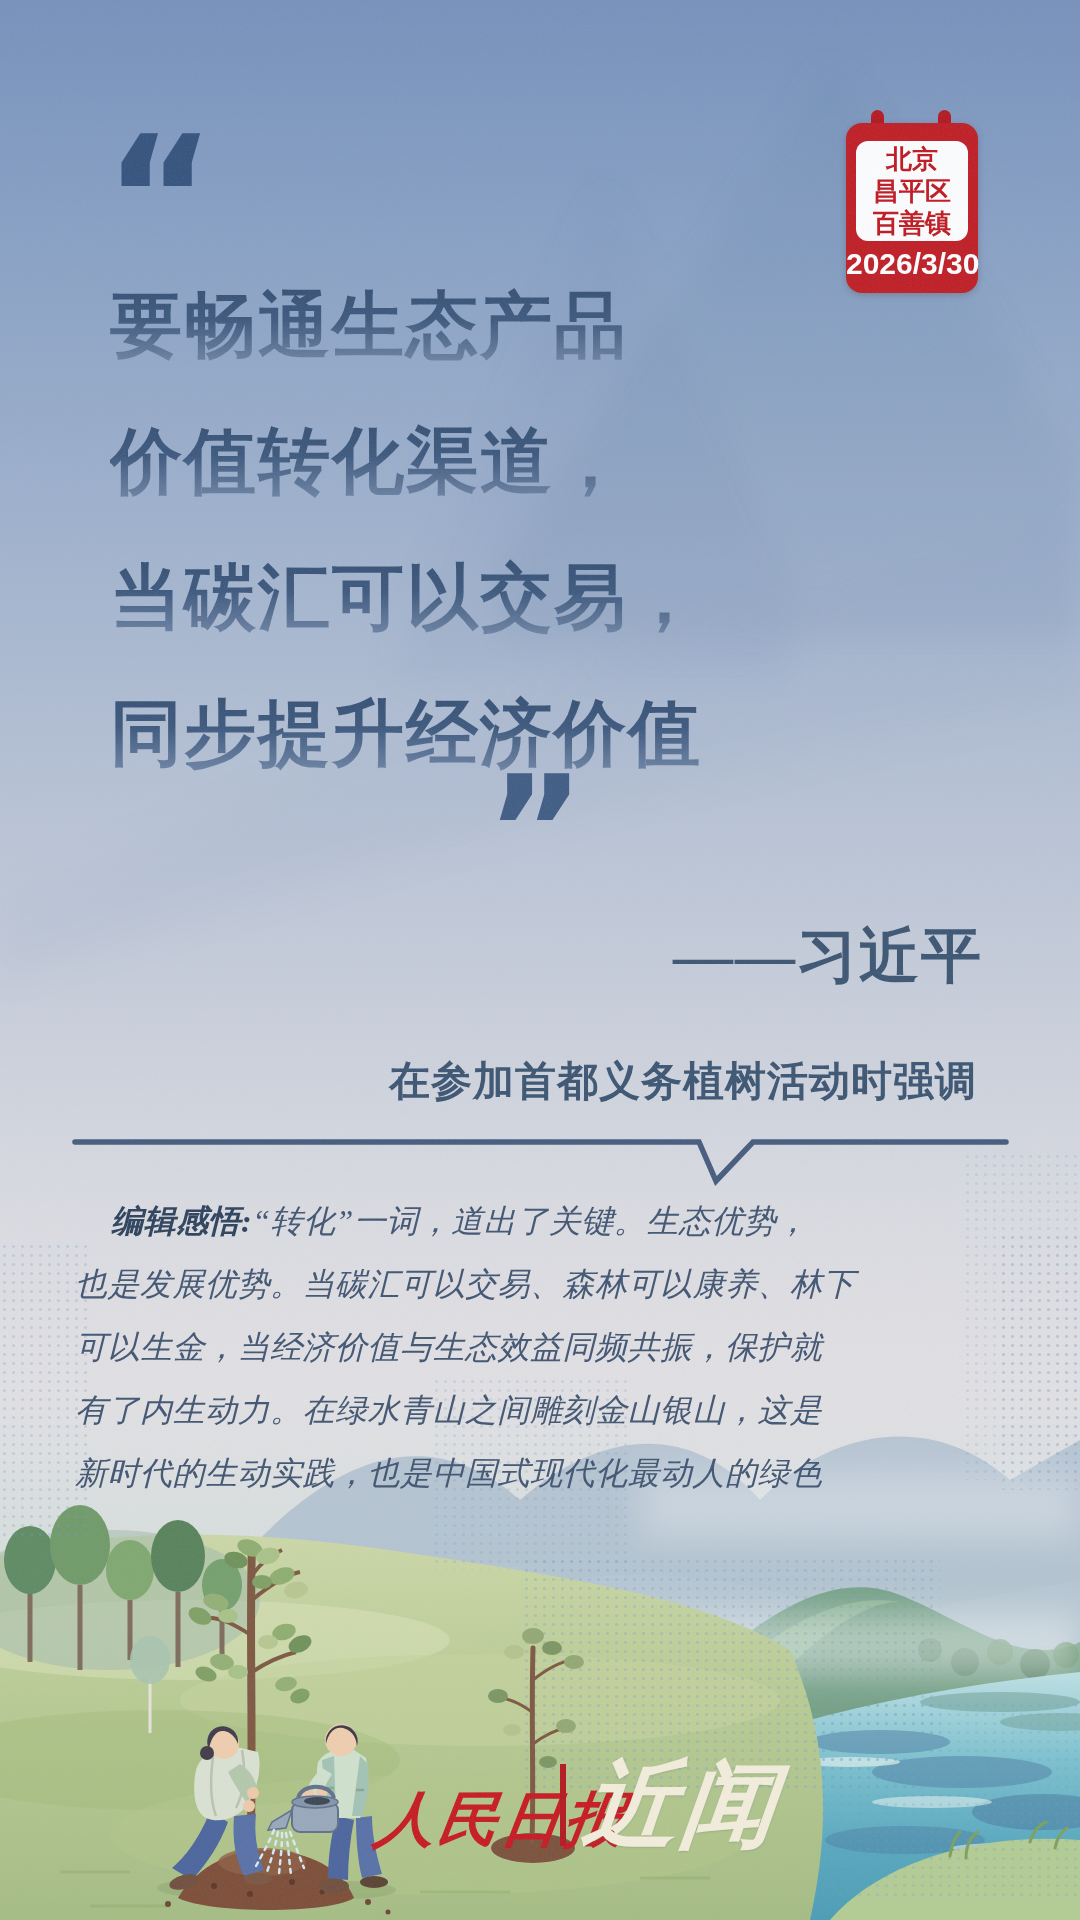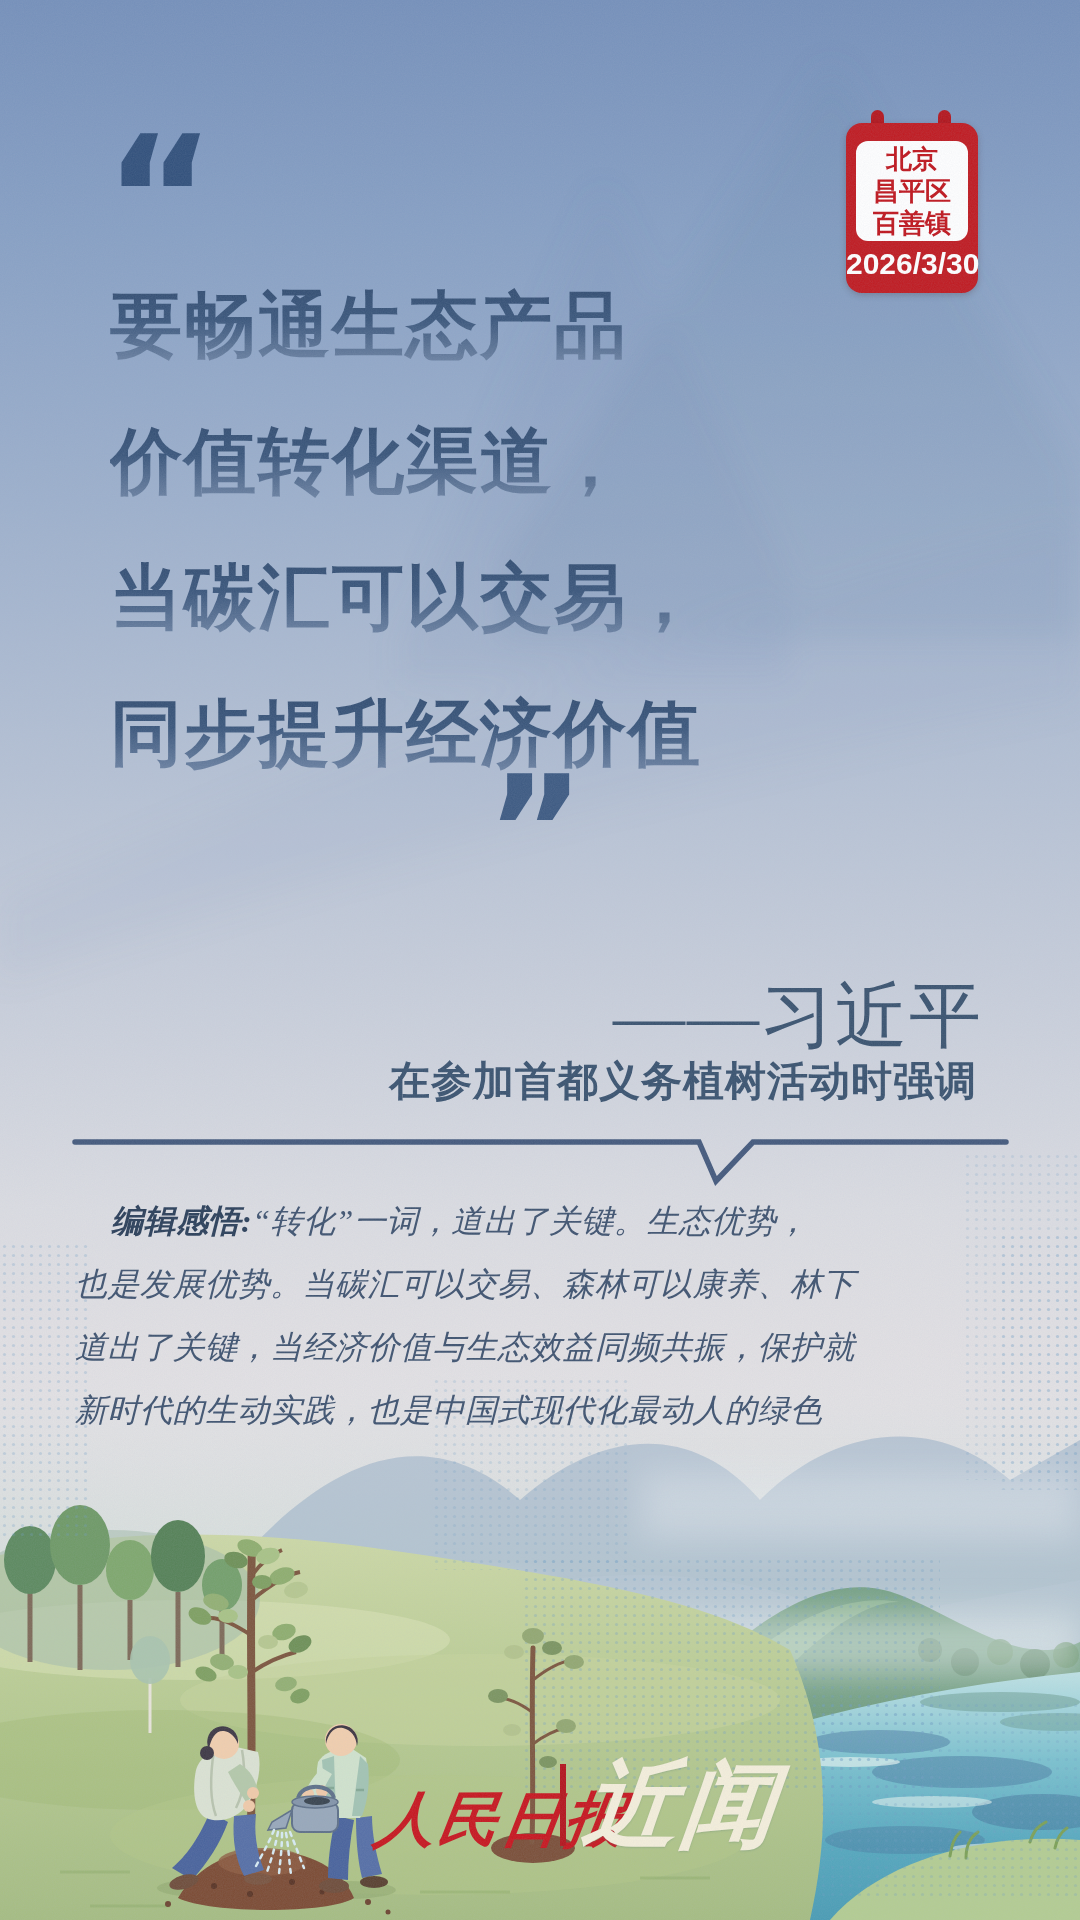--- a/index.html
+++ b/index.html
@@ -27,21 +27,21 @@
     font-weight:900;font-size:170px;line-height:100px;color:#31507b;}
   .quote-block{left:110px;top:258px;}
   .quote-line{font-size:72px;line-height:136px;font-weight:600;letter-spacing:2px;white-space:nowrap;color:#3a5578;}
   @supports ((-webkit-background-clip:text) or (background-clip:text)){
     .quote-line{
       background:linear-gradient(180deg,#2c4669 0%,#3a567b 45%,#6d83a3 78%,#9aabc2 100%);
       -webkit-background-clip:text;background-clip:text;color:transparent;}
   }
   .close-quote{left:486px;top:786px;font-family:"DejaVu Sans","Liberation Sans",sans-serif;
     font-weight:900;font-size:150px;line-height:90px;color:#3d5a82;}
-  .attribution{right:97px;top:968px;font-size:72px;font-weight:normal;color:#3a536f;letter-spacing:2px;white-space:nowrap;}
+  .attribution{right:97px;top:916px;font-size:60px;font-weight:bold;color:#3a536f;letter-spacing:2px;white-space:nowrap;}
   .context{right:103px;top:1054px;font-size:41px;font-weight:bold;color:#3a536f;letter-spacing:1px;white-space:nowrap;}
   
   .editorial{left:75px;top:1190px;width:940px;}
   .para-line{font-size:32px;line-height:63px;color:#3f536f;letter-spacing:.5px;white-space:nowrap;font-style:italic;}
   .para-line .lead-indent{display:inline-block;width:36px;}
   .para-label{font-weight:bold;color:#2b3f59;}
   
   .masthead{left:376px;top:1780px;font-size:60px;font-weight:bold;font-style:italic;
     color:#c8161e;letter-spacing:3px;transform:skewX(-8deg);z-index:5;white-space:nowrap;}
   .logo-bar{left:560px;top:1764px;width:6px;height:82px;background:#b5151c;z-index:5;}
@@ -287,21 +287,22 @@
     <div class="quote-line">同步提升经济价值</div>
   </div>
   <div class="txt close-quote">”</div>
 
   <div class="txt attribution">——习近平</div>
   <div class="txt context">在参加首都义务植树活动时强调</div>
 
   <div class="txt editorial">
     <div class="para-line"><span class="lead-indent"></span><span class="para-label">编辑感悟:</span><span>“转化”一词，道出了关键。生态优势，</span></div>
     <div class="para-line">也是发展优势。当碳汇可以交易、森林可以康养、林下</div>
-    <div class="para-line">道出了关键，当经济价值与生态效益同频共振，保护就</div>
+    <div class="para-line">可以生金，当经济价值与生态效益同频共振，保护就</div>
+    <div class="para-line">有了内生动力。在绿水青山之间雕刻金山银山，这是</div>
     <div class="para-line">新时代的生动实践，也是中国式现代化最动人的绿色</div>
   </div>
 
   <div class="txt masthead">人民日报</div>
   <div class="txt logo-bar"></div>
   <div class="txt brand">近闻</div>
 
   <svg class="grain" width="1080" height="1920">
     <filter id="grainF">
       <feTurbulence type="fractalNoise" baseFrequency="0.9" numOctaves="2" stitchTiles="stitch"></feTurbulence>

